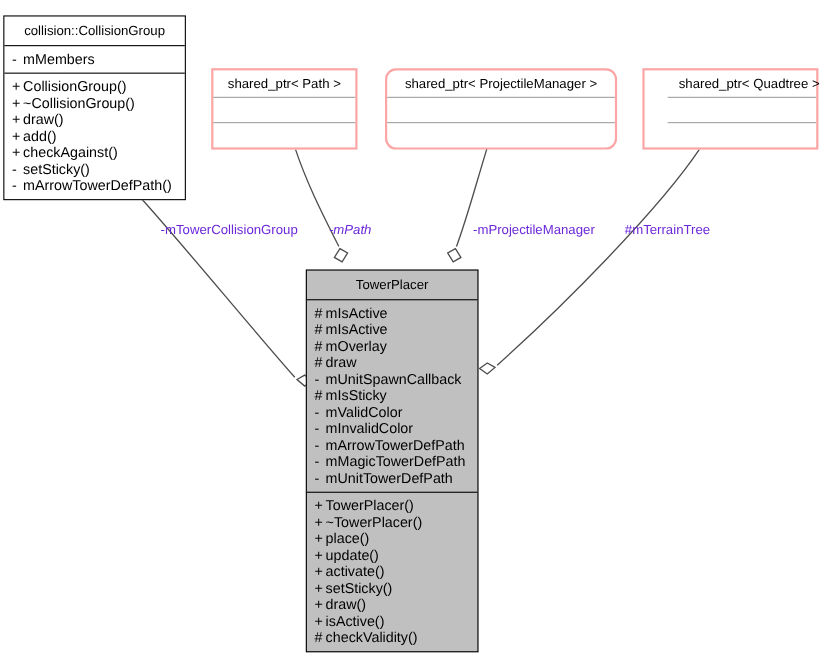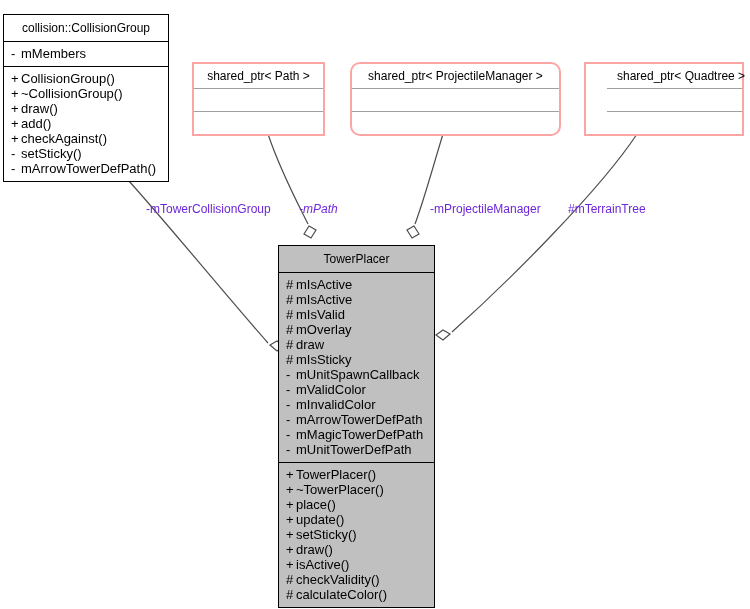--- a/index.html
+++ b/index.html
@@ -178,35 +178,32 @@
     <div class="uml-title">TowerPlacer</div>
     <div class="uml-sep"></div>
     <div class="uml-compartment">
       <div class="uml-row">
         <span class="vis">#</span><span>mIsActive</span>
       </div>
       <div class="uml-row">
         <span class="vis">#</span><span>mIsActive</span>
       </div>
       <div class="uml-row">
-        <span class="vis">#</span><span>mIsValid</span>
-      </div>
-      <div class="uml-row">
         <span class="vis">#</span><span>mOverlay</span>
       </div>
       <div class="uml-row">
         <span class="vis">#</span><span>draw</span>
       </div>
       <div class="uml-row">
+        <span class="vis">-</span><span>mUnitSpawnCallback</span>
+      </div>
+      <div class="uml-row">
         <span class="vis">#</span><span>mIsSticky</span>
       </div>
       <div class="uml-row">
-        <span class="vis">-</span><span>mUnitSpawnCallback</span>
-      </div>
-      <div class="uml-row">
         <span class="vis">-</span><span>mValidColor</span>
       </div>
       <div class="uml-row">
         <span class="vis">-</span><span>mInvalidColor</span>
       </div>
       <div class="uml-row">
         <span class="vis">-</span><span>mArrowTowerDefPath</span>
       </div>
       <div class="uml-row">
         <span class="vis">-</span><span>mMagicTowerDefPath</span>
@@ -223,33 +220,33 @@
       <div class="uml-row">
         <span class="vis">+</span><span>~TowerPlacer()</span>
       </div>
       <div class="uml-row">
         <span class="vis">+</span><span>place()</span>
       </div>
       <div class="uml-row">
         <span class="vis">+</span><span>update()</span>
       </div>
       <div class="uml-row">
+        <span class="vis">+</span><span>activate()</span>
+      </div>
+      <div class="uml-row">
         <span class="vis">+</span><span>setSticky()</span>
       </div>
       <div class="uml-row">
         <span class="vis">+</span><span>draw()</span>
       </div>
       <div class="uml-row">
         <span class="vis">+</span><span>isActive()</span>
       </div>
       <div class="uml-row">
         <span class="vis">#</span><span>checkValidity()</span>
-      </div>
-      <div class="uml-row">
-        <span class="vis">#</span><span>calculateColor()</span>
       </div>
     </div>
   </div>
 
   <div class="edge-label" style="left:146px; top:192px;">-mTowerCollisionGroup</div>
   <div class="edge-label" style="left:299px; top:192px;font-style:italic;">-mPath</div>
   <div class="edge-label" style="left:430px; top:192px;">-mProjectileManager</div>
   <div class="edge-label" style="left:568px; top:192px;">#mTerrainTree</div>
 
 </div>

